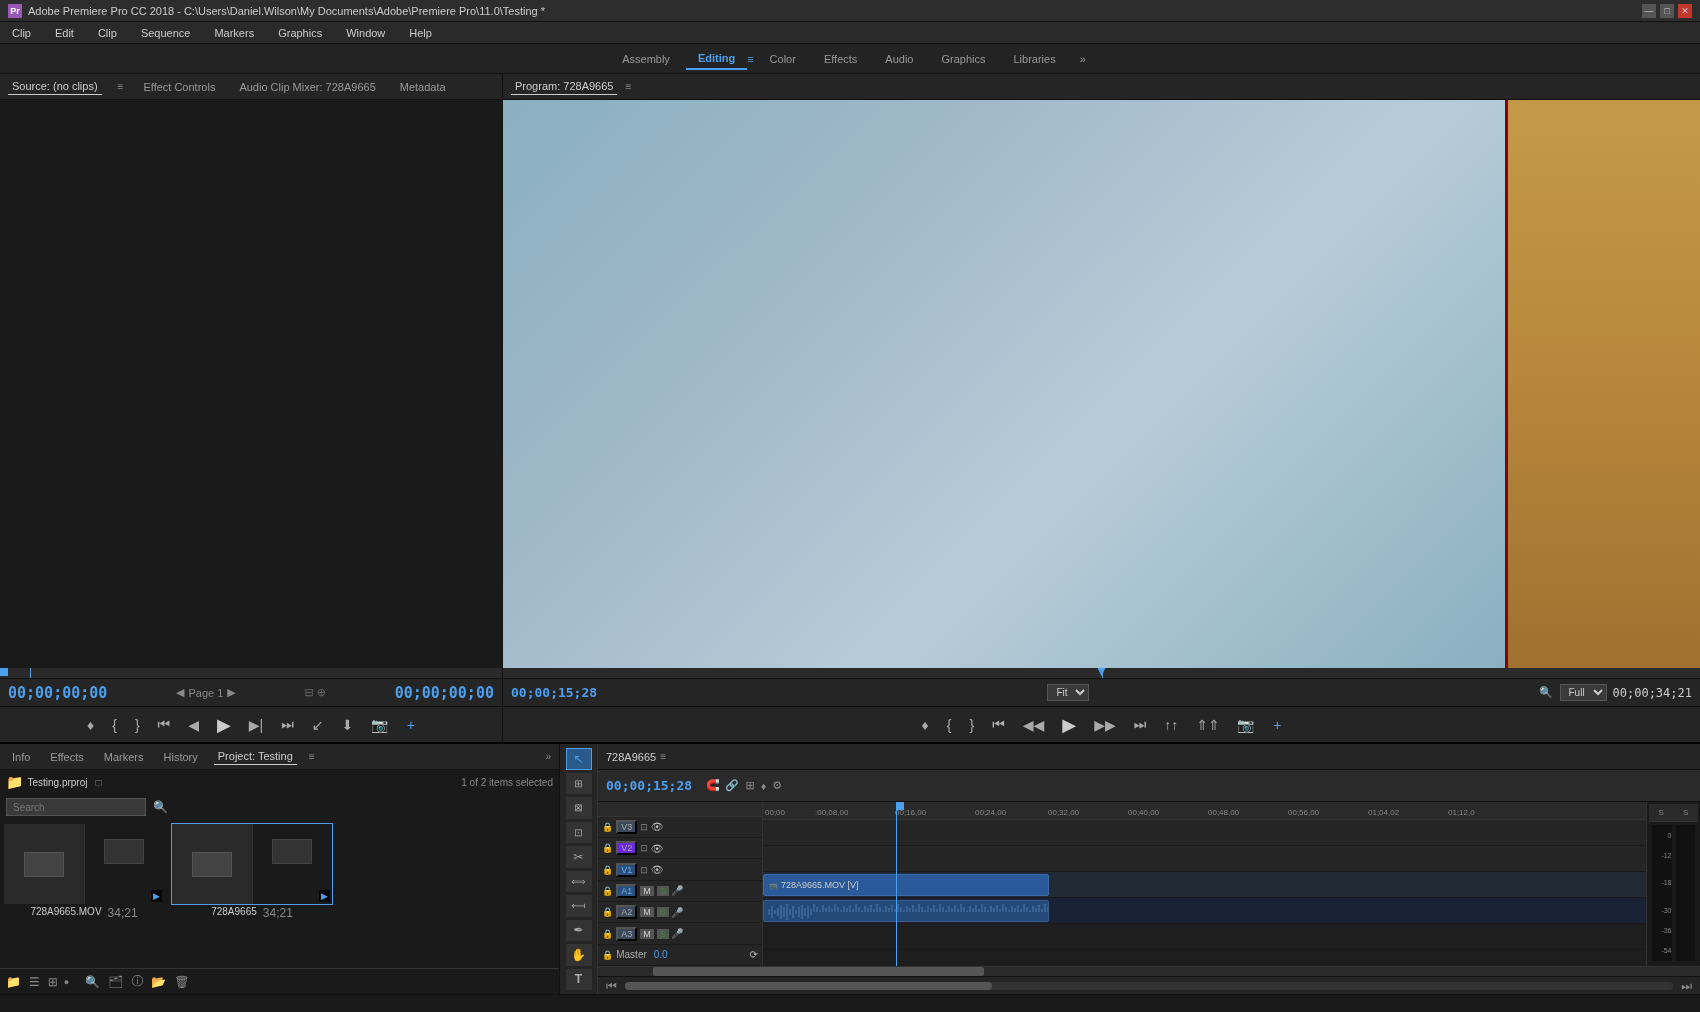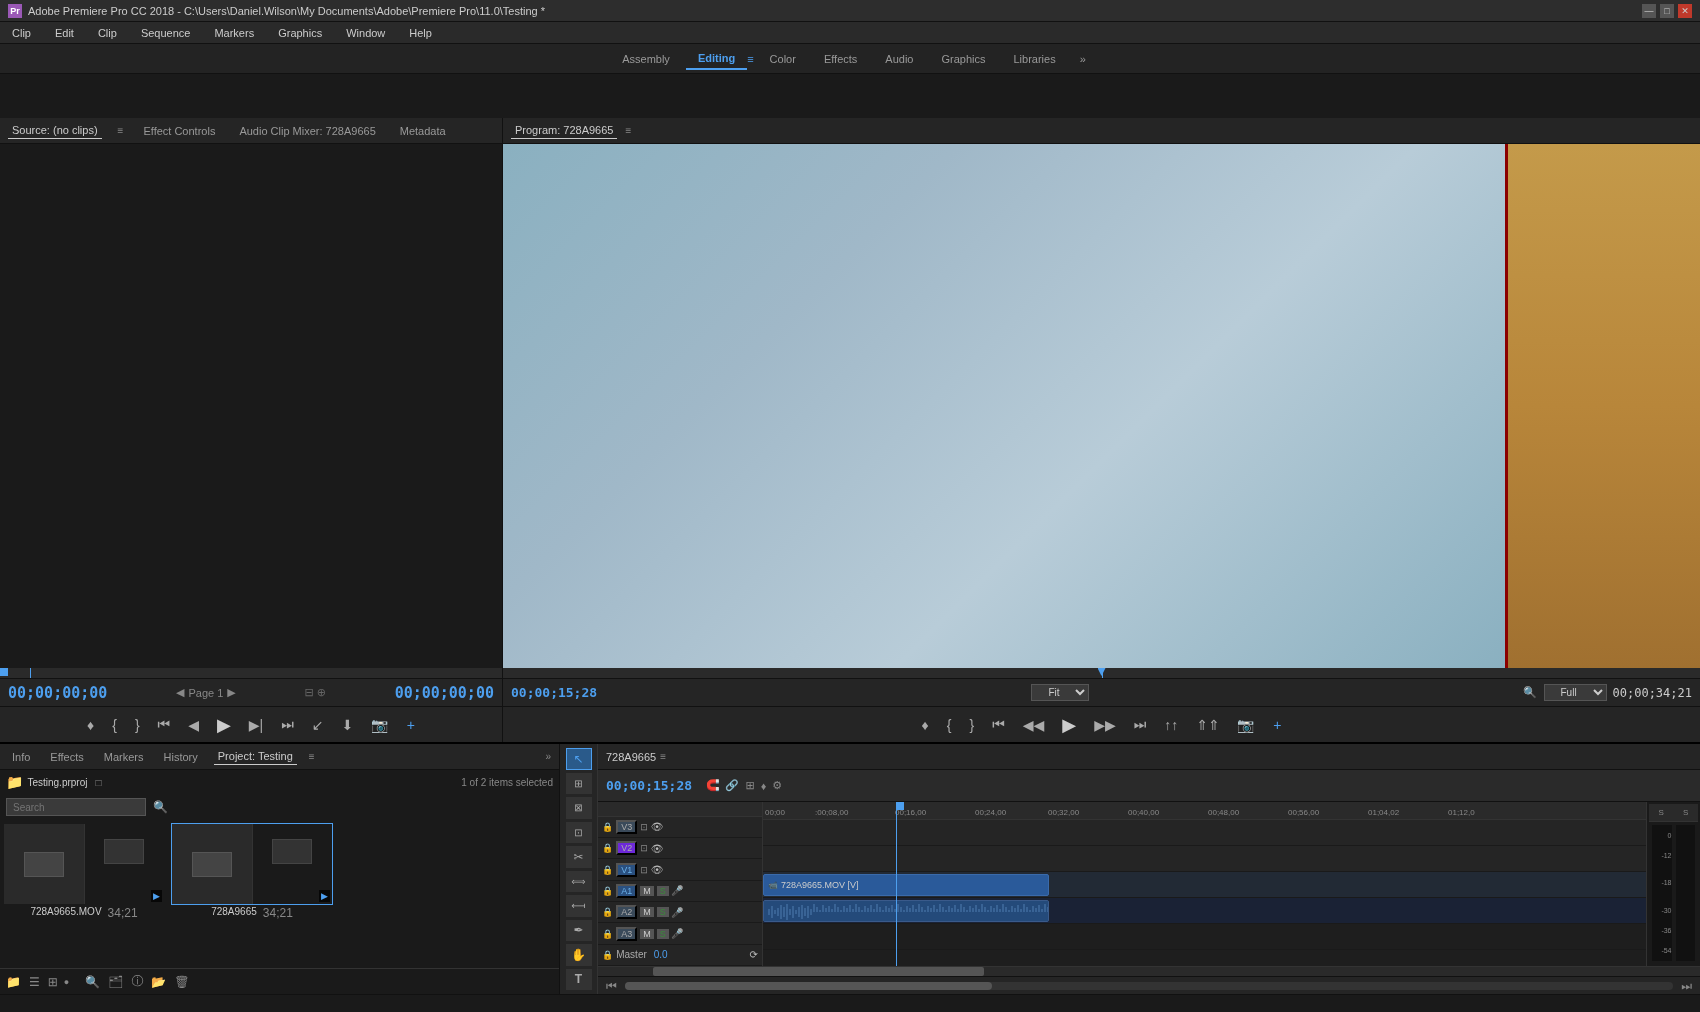--- a/index.html
+++ b/index.html
@@ -280,21 +280,21 @@
       color: #4d9fef;
       font-size: 13px;
       font-family: monospace;
       font-weight: bold;
     }
     .fit-dropdown {
       background: #3a3a3a;
       border: 1px solid #555;
       color: #ccc;
       font-size: 10px;
-      padding: 1px 12px;
+      padding: 1px 4px;
       cursor: pointer;
     }
     .program-end-time {
       color: #ccc;
       font-size: 12px;
       font-family: monospace;
     }
 
     #program-transport {
       height: 36px;
@@ -387,21 +387,20 @@
     #workspace {
       display: flex;
       flex-direction: column;
       height: 1012px;
     }
 
     #panels-row {
       display: flex;
       flex: 1;
       overflow: hidden;
-      margin-top: 44px;
     }
 
     #left-column {
       width: 503px;
       display: flex;
       flex-direction: column;
       flex-shrink: 0;
       border-right: 1px solid #111;
     }
 

